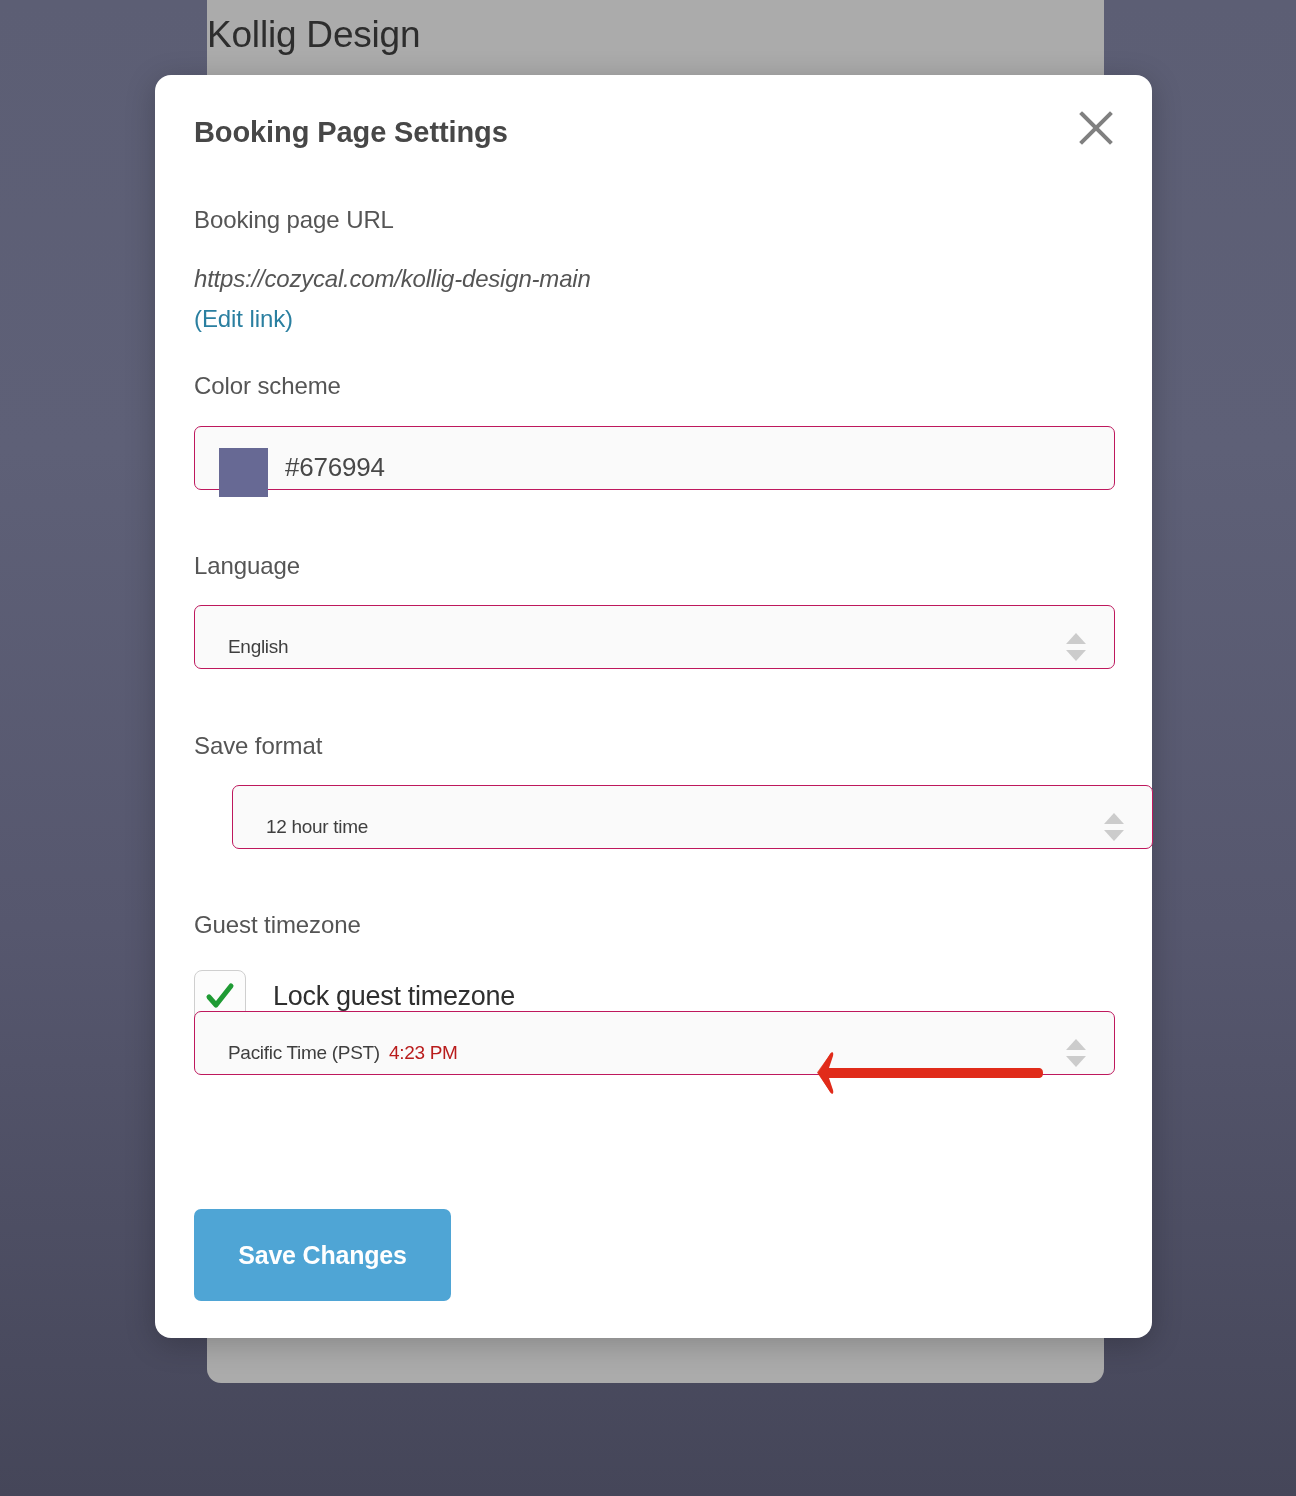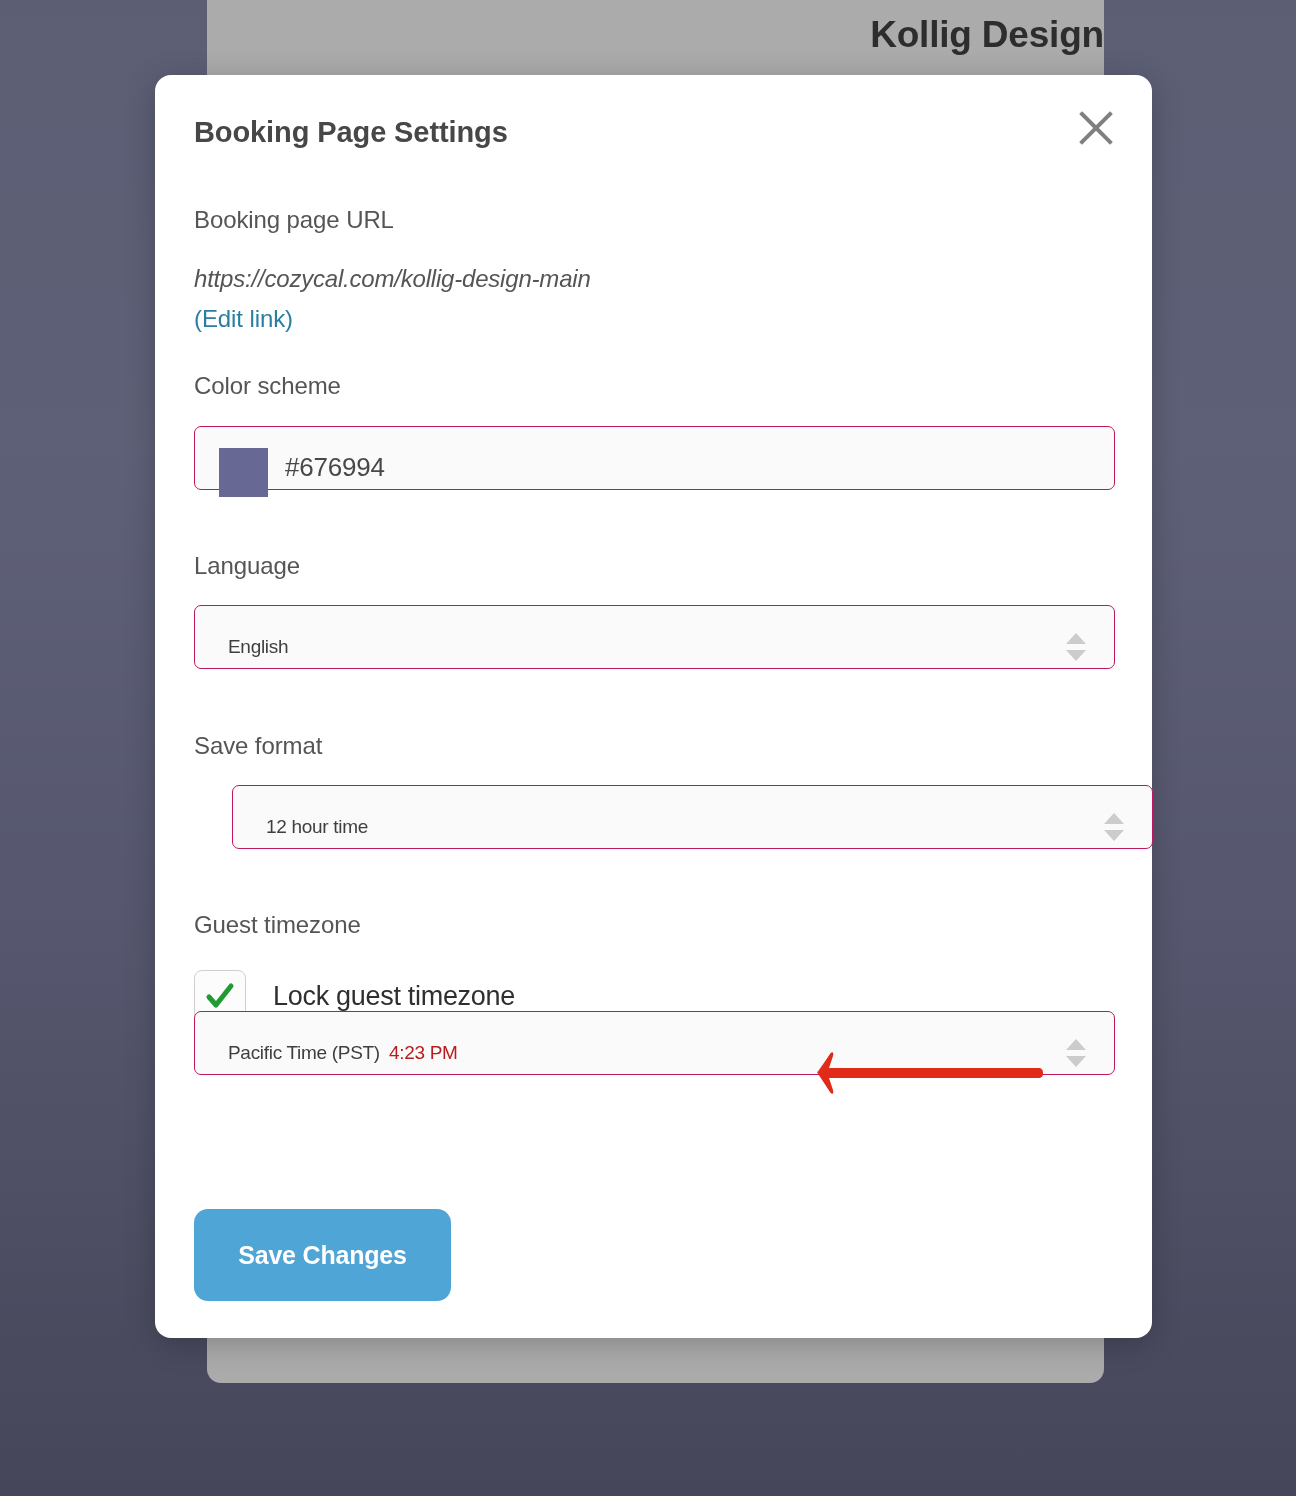--- a/index.html
+++ b/index.html
@@ -29,23 +29,23 @@
     width: 897px;
     height: 1383px;
     background: #ababab;
     border-radius: 0 0 14px 14px;
   }
   #background-page-title {
     position: absolute;
     left: 0;
     top: 14px;
     width: 100%;
-    text-align: right;
+    text-align: left;
     font-size: 37px;
-    font-weight: 700;
+    font-weight: 400;
     color: #2d2d2d;
     letter-spacing: -0.2px;
   }
 
   
   #settings-modal {
     position: absolute;
     left: 155px;
     top: 75px;
     width: 997px;
@@ -227,21 +227,21 @@
 
   
   #save-changes-button {
     position: absolute;
     left: 39px;
     top: 1134px;
     width: 257px;
     height: 92px;
     background: #4fa5d5;
     border: none;
-    border-radius: 14px;
+    border-radius: 7px;
     color: #ffffff;
     font-family: "Liberation Sans", sans-serif;
     font-size: 25px;
     font-weight: 700;
     letter-spacing: -0.2px;
     cursor: pointer;
   }
 </style>
 </head>
 <body>

